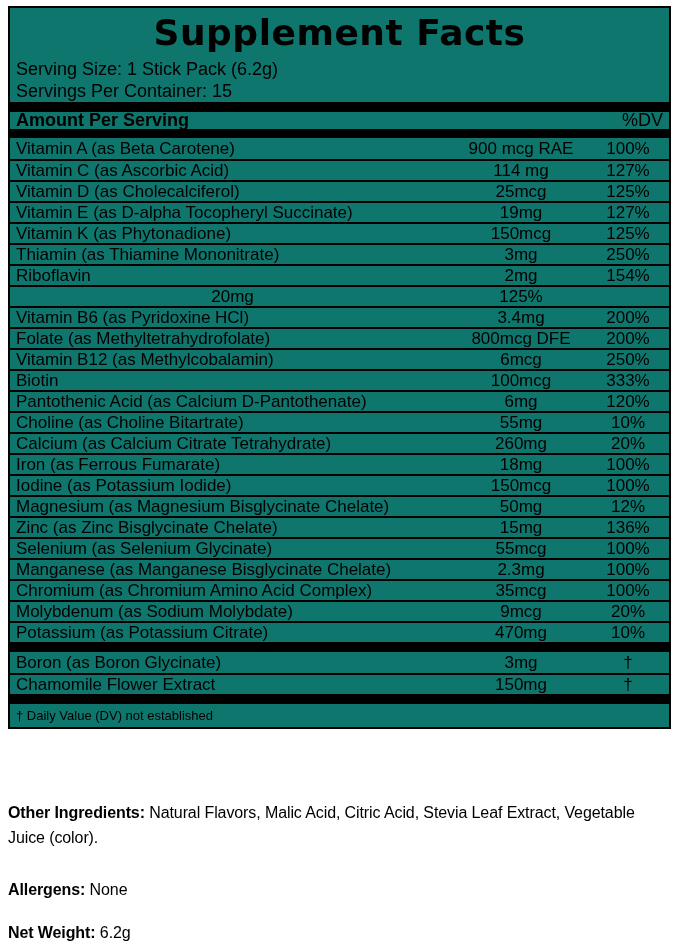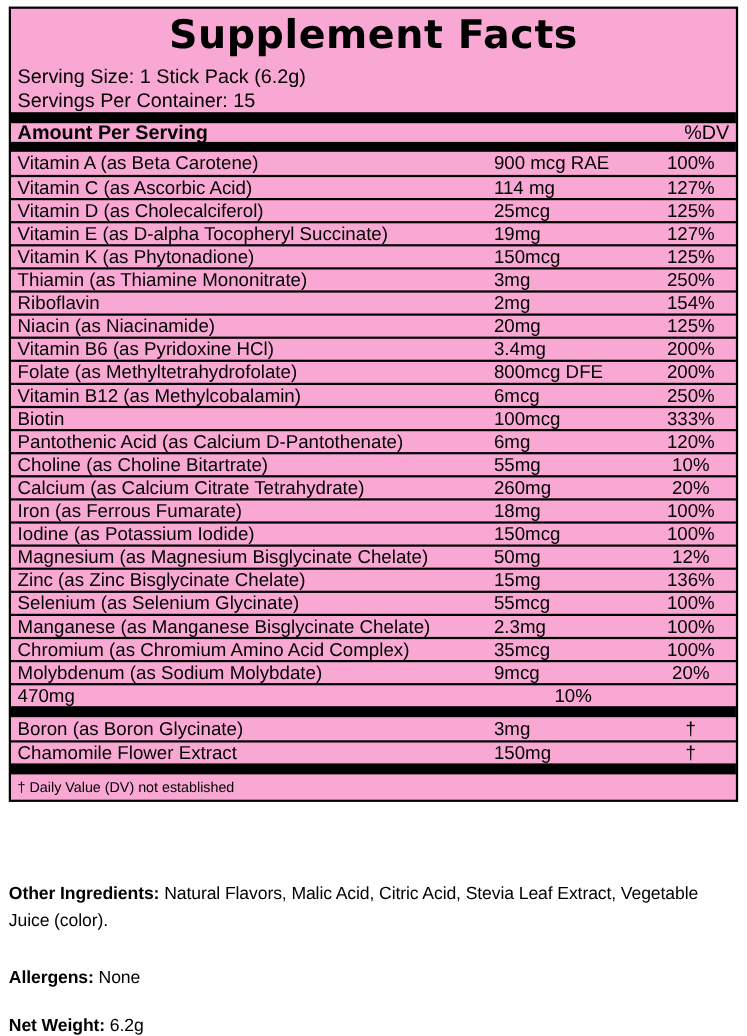--- a/index.html
+++ b/index.html
@@ -11,21 +11,21 @@
     overflow: hidden;
   }
   .page { position: relative; width: 679px; height: 942px; }
 
   
   .facts-box {
     position: absolute;
     left: 8px; top: 6px;
     width: 663px;
     border: 2px solid #000;
-    background: #f9a8d4;
+    background: #0f766e;
   }
   .title {
     font-family: "DejaVu Sans", "Liberation Sans", sans-serif;
     font-weight: bold;
     font-size: 36px;
     line-height: 50px;
     text-align: center;
     letter-spacing: 0.5px;
     white-space: nowrap;
   }
@@ -53,21 +53,21 @@
     display: grid;
     grid-template-columns: 433px 1fr 70px;
     align-items: center;
     height: 21px;
     padding: 0 6px;
     font-size: 17px;
     line-height: 1;
     white-space: nowrap;
   }
   .nrows .row + .row { border-top: 2px solid #000; }
-  .cell.amount { text-align: left; }
+  .cell.amount { text-align: center; }
   .cell.dv { text-align: center; }
 
   .footnote {
     font-size: 13px;
     height: 23px;
     line-height: 23px;
     padding: 0 6px;
     white-space: nowrap;
   }
 
@@ -144,21 +144,20 @@
           <span class="cell dv">250%</span>
         </div>
 
         <div class="row">
           <span class="cell name">Riboflavin</span>
           <span class="cell amount">2mg</span>
           <span class="cell dv">154%</span>
         </div>
 
         <div class="row">
-          <span class="cell name">Niacin (as Niacinamide)</span>
           <span class="cell amount">20mg</span>
           <span class="cell dv">125%</span>
         </div>
 
         <div class="row">
           <span class="cell name">Vitamin B6 (as Pyridoxine HCl)</span>
           <span class="cell amount">3.4mg</span>
           <span class="cell dv">200%</span>
         </div>
 
@@ -240,20 +239,21 @@
           <span class="cell dv">100%</span>
         </div>
 
         <div class="row">
           <span class="cell name">Molybdenum (as Sodium Molybdate)</span>
           <span class="cell amount">9mcg</span>
           <span class="cell dv">20%</span>
         </div>
 
         <div class="row">
+          <span class="cell name">Potassium (as Potassium Citrate)</span>
           <span class="cell amount">470mg</span>
           <span class="cell dv">10%</span>
         </div>
       </div>
 
     <div class="bar bar-thick"></div>
 
     <div class="nrows">
 
         <div class="row">

